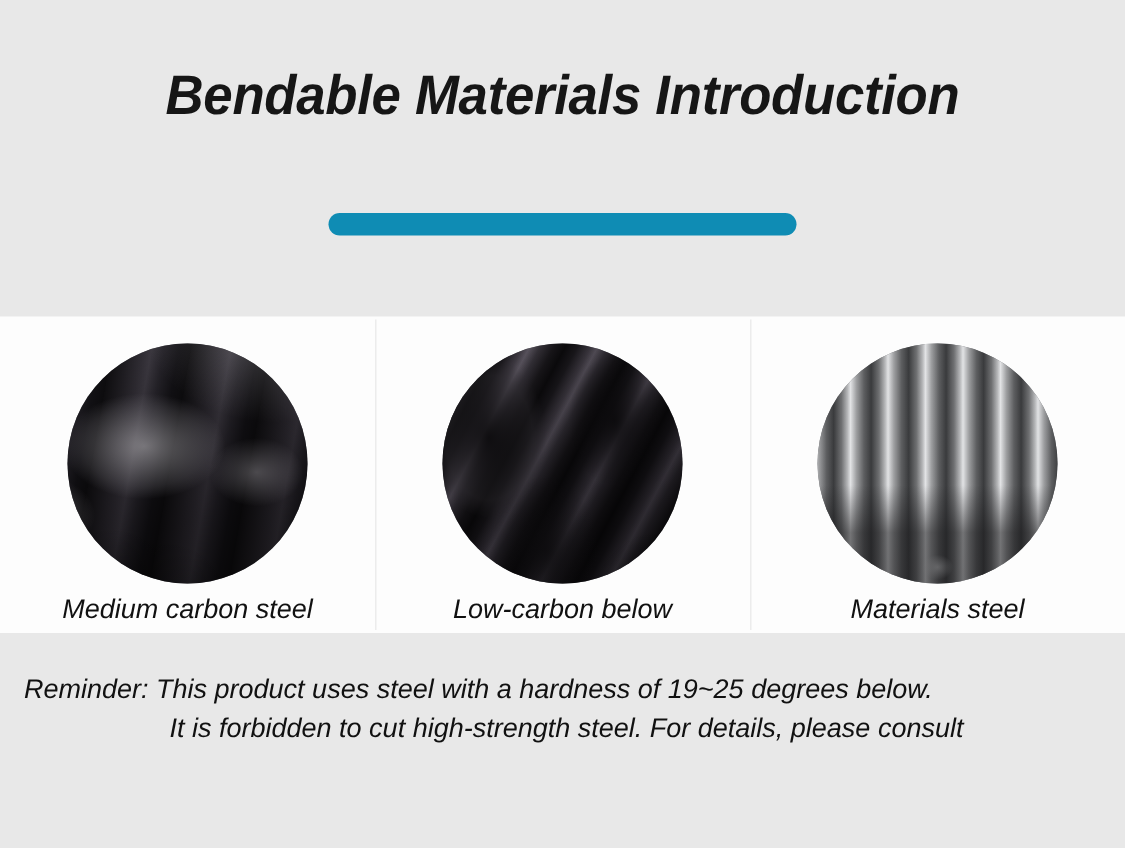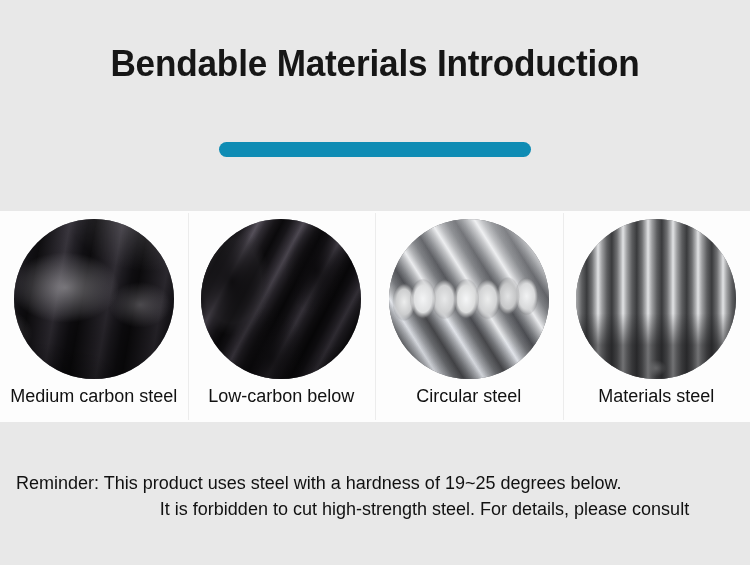--- a/index.html
+++ b/index.html
@@ -13,20 +13,21 @@
     background: #e8e8e8;
     font-family: "Liberation Sans", sans-serif;
     overflow: hidden;
     position: relative;
   }
 
   .page {
     position: relative;
     width: 640px;
     height: 565px;
+    font-style: italic;
   }
 
   
   .title {
     position: absolute;
     left: 0;
     top: 43px;
     width: 750px;
     text-align: center;
     font-size: 37px;
@@ -62,21 +63,21 @@
   }
 
   .card {
     position: relative;
     flex: 1 1 0;
     display: flex;
     flex-direction: column;
     align-items: center;
     justify-content: flex-start;
     box-sizing: border-box;
-    padding-top: 8px;
+    padding-top: 18px;
   }
   .card + .card::before {
     content: "";
     position: absolute;
     left: 0;
     top: 2px;
     bottom: 2px;
     width: 1px;
     background: #ececec;
   }
@@ -196,34 +197,33 @@
       radial-gradient(ellipse 5% 4% at 63% 82%, rgba(205,206,208,.7) 0%, rgba(0,0,0,0) 72%),
       radial-gradient(ellipse 5% 4% at 74% 72%, rgba(222,223,225,.7) 0%, rgba(0,0,0,0) 72%),
       radial-gradient(ellipse 4.5% 3.5% at 30% 88%, rgba(200,201,203,.6) 0%, rgba(0,0,0,0) 74%),
       radial-gradient(ellipse 4.5% 3.5% at 57% 90%, rgba(198,199,201,.6) 0%, rgba(0,0,0,0) 74%);
   }
 
   
   .reminder {
     position: absolute;
     left: 16px;
-    top: 470px;
+    top: 446px;
     width: 720px;
     font-size: 18px;
     line-height: 26px;
     color: #111111;
     font-family: "Liberation Sans", sans-serif;
   }
   .reminder .ln {
     display: block;
     white-space: nowrap;
   }
   .reminder .ln.indent {
     padding-left: 97px;
-    text-align: center;
   }
 </style>
 </head>
 <body>
 
 <div class="page">
 
   <div class="title">Bendable Materials Introduction</div>
 
   <div class="title-rule"></div>
@@ -237,26 +237,20 @@
       <div class="card-label">Medium carbon steel</div>
     </div>
 
     <div class="card">
       <div class="thumb">
         <div class="tex tex-low"></div>
       </div>
       <div class="card-label">Low-carbon below</div>
     </div>
 
-    <div class="card">
-      <div class="thumb">
-        <div class="tex tex-circ"></div>
-      </div>
-      <div class="card-label">Circular steel</div>
-    </div>
 
     <div class="card">
       <div class="thumb">
         <div class="tex tex-thread"></div>
       </div>
       <div class="card-label">Materials steel</div>
     </div>
 
   </div>
 

